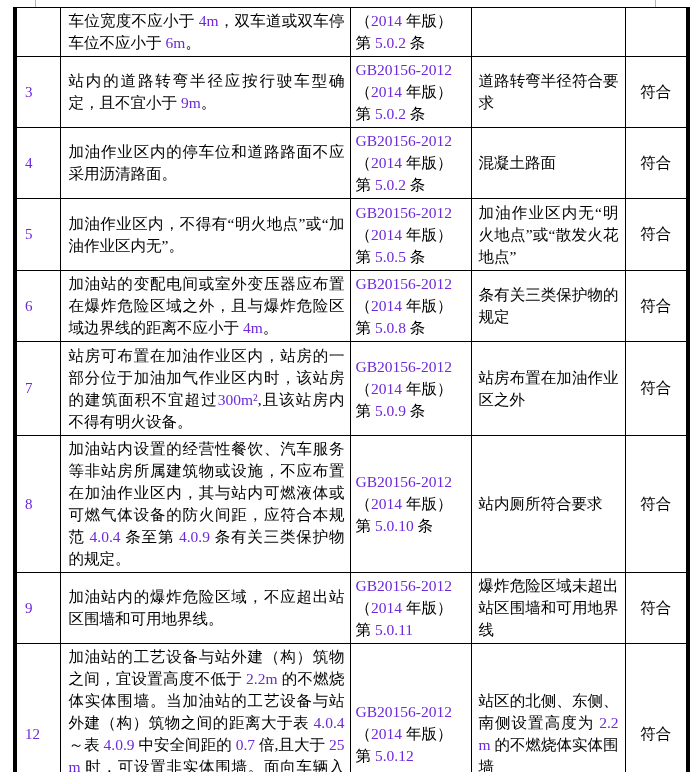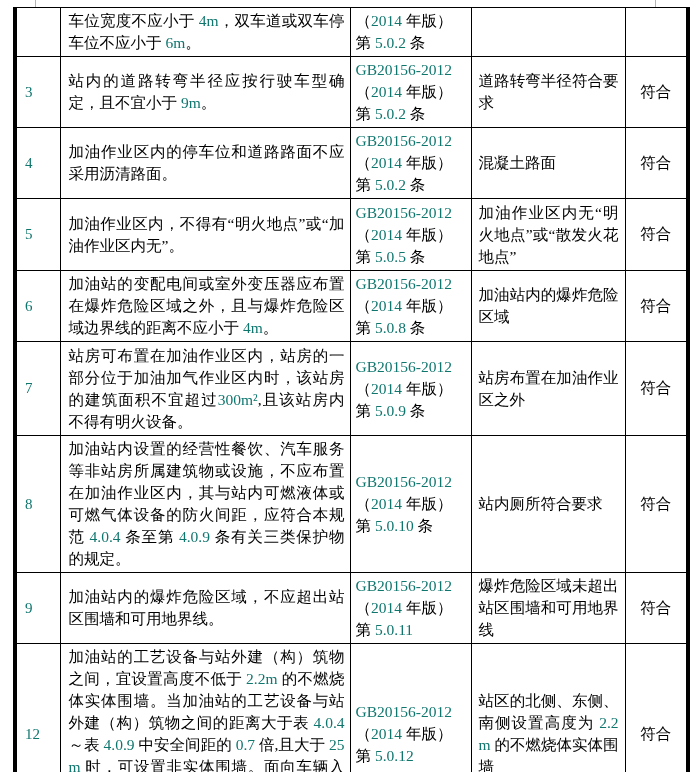--- a/index.html
+++ b/index.html
@@ -38,21 +38,21 @@
   tr.r3{height:72px;} tr.r4{height:66px;} tr.r5{height:94px;}
   tr.r6{height:116px;} tr.r7{height:70px;} tr.r8{height:156px;}
 
   td.c-no    { padding:0 2px 0 8px; font-size:15px; }
   td.c-req   { text-align:justify; padding:2px 5px 2px 8px; line-height:22px; }
   td.c-req.tight { line-height:22px; }
   td.c-basis { padding:2px 3px 2px 5px; line-height:22px; white-space:pre-line; }
   td.c-find  { text-align:justify; padding:2px 6px 2px 7px; line-height:22px; }
   td.c-concl { text-align:center; }
 
-  .lat { color:#0f766e; } 
+  .lat { color:#6d28d9; } 
 </style>
 </head>
 <body>
 
 <div class="page">
   <div class="tick tick-left"></div>
   <div class="tick tick-right"></div>
 
   <table class="doc">
     <colgroup>
@@ -97,21 +97,21 @@
 第 <span class="lat">5.0.5</span> 条</td>
         <td class="c-find latinize">加油作业区内无“明火地点”或“散发火花地点”</td>
         <td class="c-concl">符合</td>
       </tr>
       <tr class="r4">
         <td class="c-no latinize"><span class="lat">6</span></td>
         <td class="c-req latinize">加油站的变配电间或室外变压器应布置在爆炸危险区域之外，且与爆炸危险区域边界线的距离不应小于 <span class="lat">4m</span>。</td>
         <td class="c-basis latinize"><span class="lat">GB20156-2012</span>
 （<span class="lat">2014</span> 年版）
 第 <span class="lat">5.0.8</span> 条</td>
-        <td class="c-find latinize">加油站内的爆炸危险区域</td>
+        <td class="c-find latinize">条有关三类保护物的规定</td>
         <td class="c-concl">符合</td>
       </tr>
       <tr class="r5">
         <td class="c-no latinize"><span class="lat">7</span></td>
         <td class="c-req latinize">站房可布置在加油作业区内，站房的一部分位于加油加气作业区内时，该站房的建筑面积不宜超过<span class="lat">300m²</span>,且该站房内不得有明火设备。</td>
         <td class="c-basis latinize"><span class="lat">GB20156-2012</span>
 （<span class="lat">2014</span> 年版）
 第 <span class="lat">5.0.9</span> 条</td>
         <td class="c-find latinize">站房布置在加油作业区之外</td>
         <td class="c-concl">符合</td>

